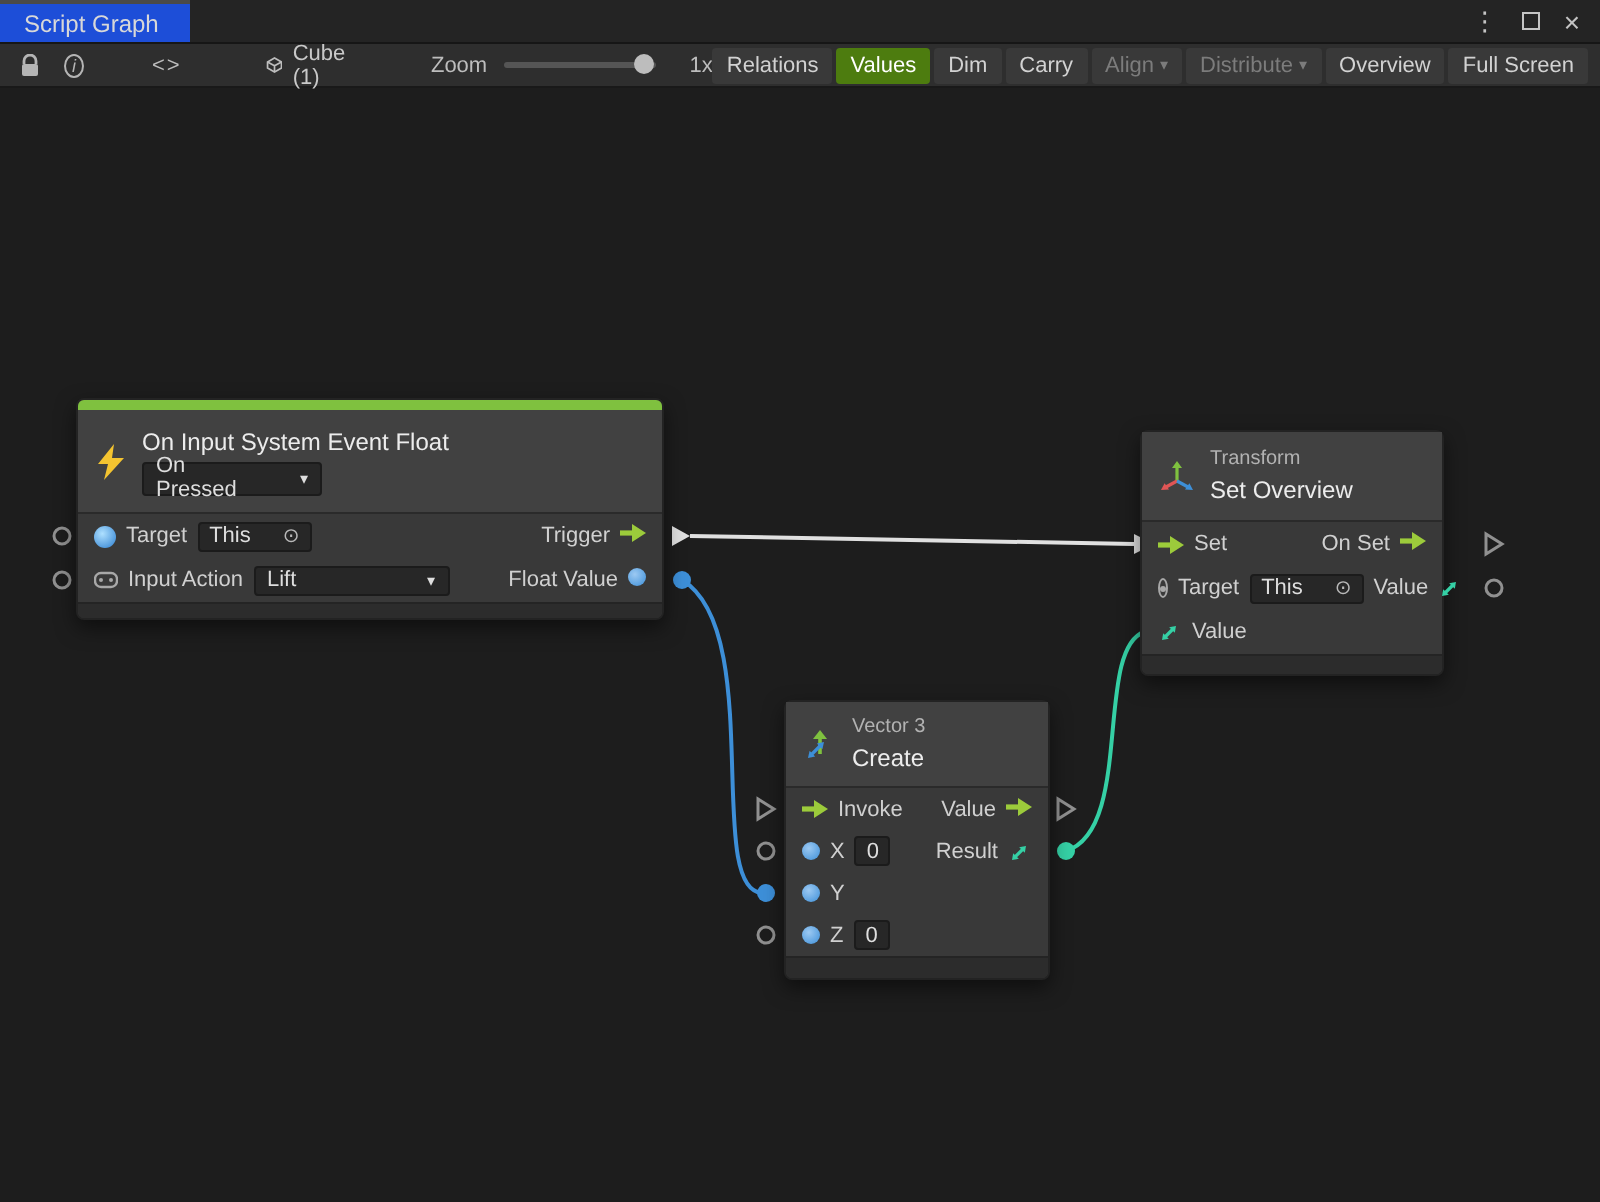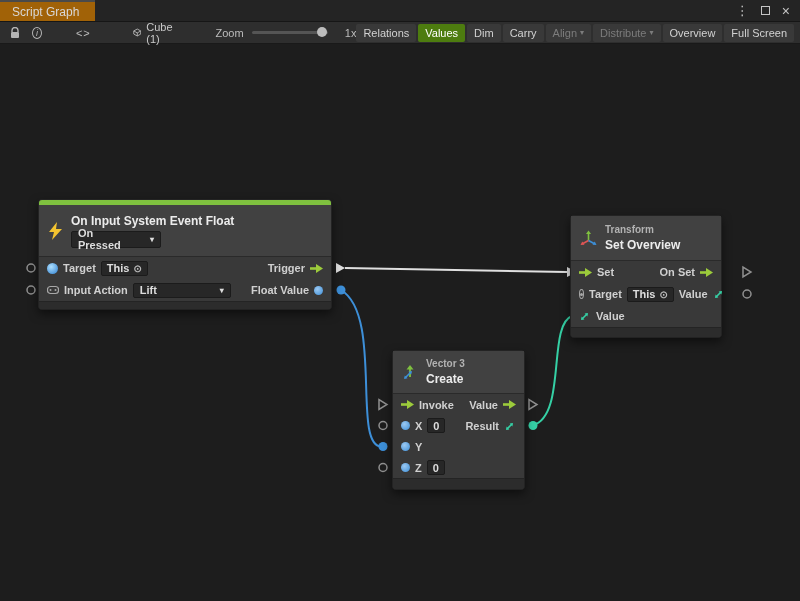--- a/index.html
+++ b/index.html
@@ -1,21 +1,21 @@
 <!DOCTYPE html>
 <html><head>
 <meta charset="utf-8">
 <style>
   * { box-sizing: border-box; margin: 0; padding: 0; }
   html,body { width:800px; height:601px; overflow:hidden; }
   body { font-family:"Liberation Sans", sans-serif; background:#1d1d1d; position:relative; color:#ccc; }
 
   
   .titlebar { height:22px; background:#242424; display:flex; align-items:stretch; border-bottom:1px solid #161616; }
-  .tab { background:#a16207; padding:0 16px 0 12px; display:flex; align-items:center; font-size:12px; color:#d8d8d8; border-top:2px solid #4a4a4a; }
+  .tab { background:#1d4ed8; padding:0 16px 0 12px; display:flex; align-items:center; font-size:12px; color:#d8d8d8; border-top:2px solid #4a4a4a; }
   .win-controls { margin-left:auto; display:flex; align-items:center; gap:12px; padding-right:10px; color:#c4c4c4; }
   .kebab { font-size:13px; cursor:default; }
   .maxbox { width:9px; height:9px; border:1px solid #c4c4c4; display:inline-block; }
   .closex { font-size:14px; line-height:1; }
 
   
   .toolbar { height:22px; background:#2e2e2e; border-bottom:1px solid #191919; display:flex; align-items:center; font-size:11px; color:#c9c9c9; padding:0 4px; }
   .tb-icon { display:inline-flex; align-items:center; justify-content:center; }
   .lock { margin-left:6px; }
   .info-circle { margin-left:12px; width:12px; height:12px; border-radius:50%; border:1px solid #b5b5b5; font-size:9px; font-style:italic; display:inline-flex; align-items:center; justify-content:center; color:#b5b5b5; }
@@ -25,32 +25,32 @@
   .slider { margin-left:8px; width:96px; height:3px; background:#555; border-radius:2px; position:relative; }
   .slider-handle { position:absolute; right:1px; top:-4px; width:10px; height:10px; border-radius:50%; background:#bdbdbd; }
   .zoom-val { margin-left:17px; color:#bdbdbd; }
   .tb-buttons { margin-left:auto; display:flex; align-items:center; gap:2px; padding-right:2px; }
   .tb-btn { background:#393939; border-radius:2px; padding:3px 7px; color:#d2d2d2; white-space:nowrap; display:flex; align-items:center; gap:3px; }
   .tb-btn.active { background:#4d7c0f; color:#fff; }
   .tb-btn.disabled { color:#7c7c7c; }
   .caret { font-size:8px; }
 
   
-  .canvas { position:absolute; top:45px; left:0; width:800px; height:556px; background:#1d1d1d;font-weight:bold; }
+  .canvas { position:absolute; top:45px; left:0; width:800px; height:556px; background:#1d1d1d; }
   .wires { position:absolute; top:0; left:0; z-index:1; }
   .node { position:absolute; z-index:2; background:#393939; border:1px solid #232323; border-radius:4px; box-shadow:0 4px 10px rgba(0,0,0,.5); font-size:11px; color:#d4d4d4; }
   .accent { height:5px; background:#7fc13f; border-radius:3px 3px 0 0; }
   .node-header { background:#414141; border-bottom:1px solid #2a2a2a; display:flex; align-items:center; padding:0 9px; gap:8px; }
   .hdr-col { display:flex; flex-direction:column; justify-content:center; gap:3px; }
   .node-title { font-size:12px; color:#ececec; white-space:nowrap; }
   .type-label { font-size:10px; color:#b2b2b2; }
   .node-row { display:flex; align-items:center; padding:0 8px; gap:5px; }
-  .row-right { margin-left:auto; display:flex; align-items:center; gap:5px; }
+  .row-right { margin-left:auto; display:flex; gap:5px; }
   .node-footer { background:#2c2c2c; border-top:1px solid #242424; border-radius:0 0 3px 3px; }
-  .value-box { background:#272727; border:1px solid #1b1b1b; border-radius:2px; height:15px; padding:0 5px; display:inline-flex; align-items:center; gap:4px; color:#dedede; font-size:11px; }
+  .value-box { background:#272727; border:1px solid #1b1b1b; border-radius:2px; height:15px; padding:0 5px; display:inline-flex; align-items:center; gap:16px; color:#dedede; font-size:11px; }
   .dropdown { background:#272727; border:1px solid #1b1b1b; border-radius:2px; height:17px; padding:0 6px; display:inline-flex; align-items:center; color:#dedede; font-size:11px; }
   .odot { color:#b9b9b9; font-size:10px; }
   .dot-blue { width:9px; height:9px; border-radius:50%; background:radial-gradient(circle at 38% 35%, #9cc9f2, #3d8fd8); display:inline-block; }
   .ring-dot { width:10px; height:10px; border-radius:50%; border:1.5px solid #a8a8a8; display:inline-flex; align-items:center; justify-content:center; }
   .ring-dot i { width:3px; height:3px; border-radius:50%; background:#a8a8a8; }
   .lbl { color:#d0d0d0; }
 </style>
 </head>
 <body>
 

